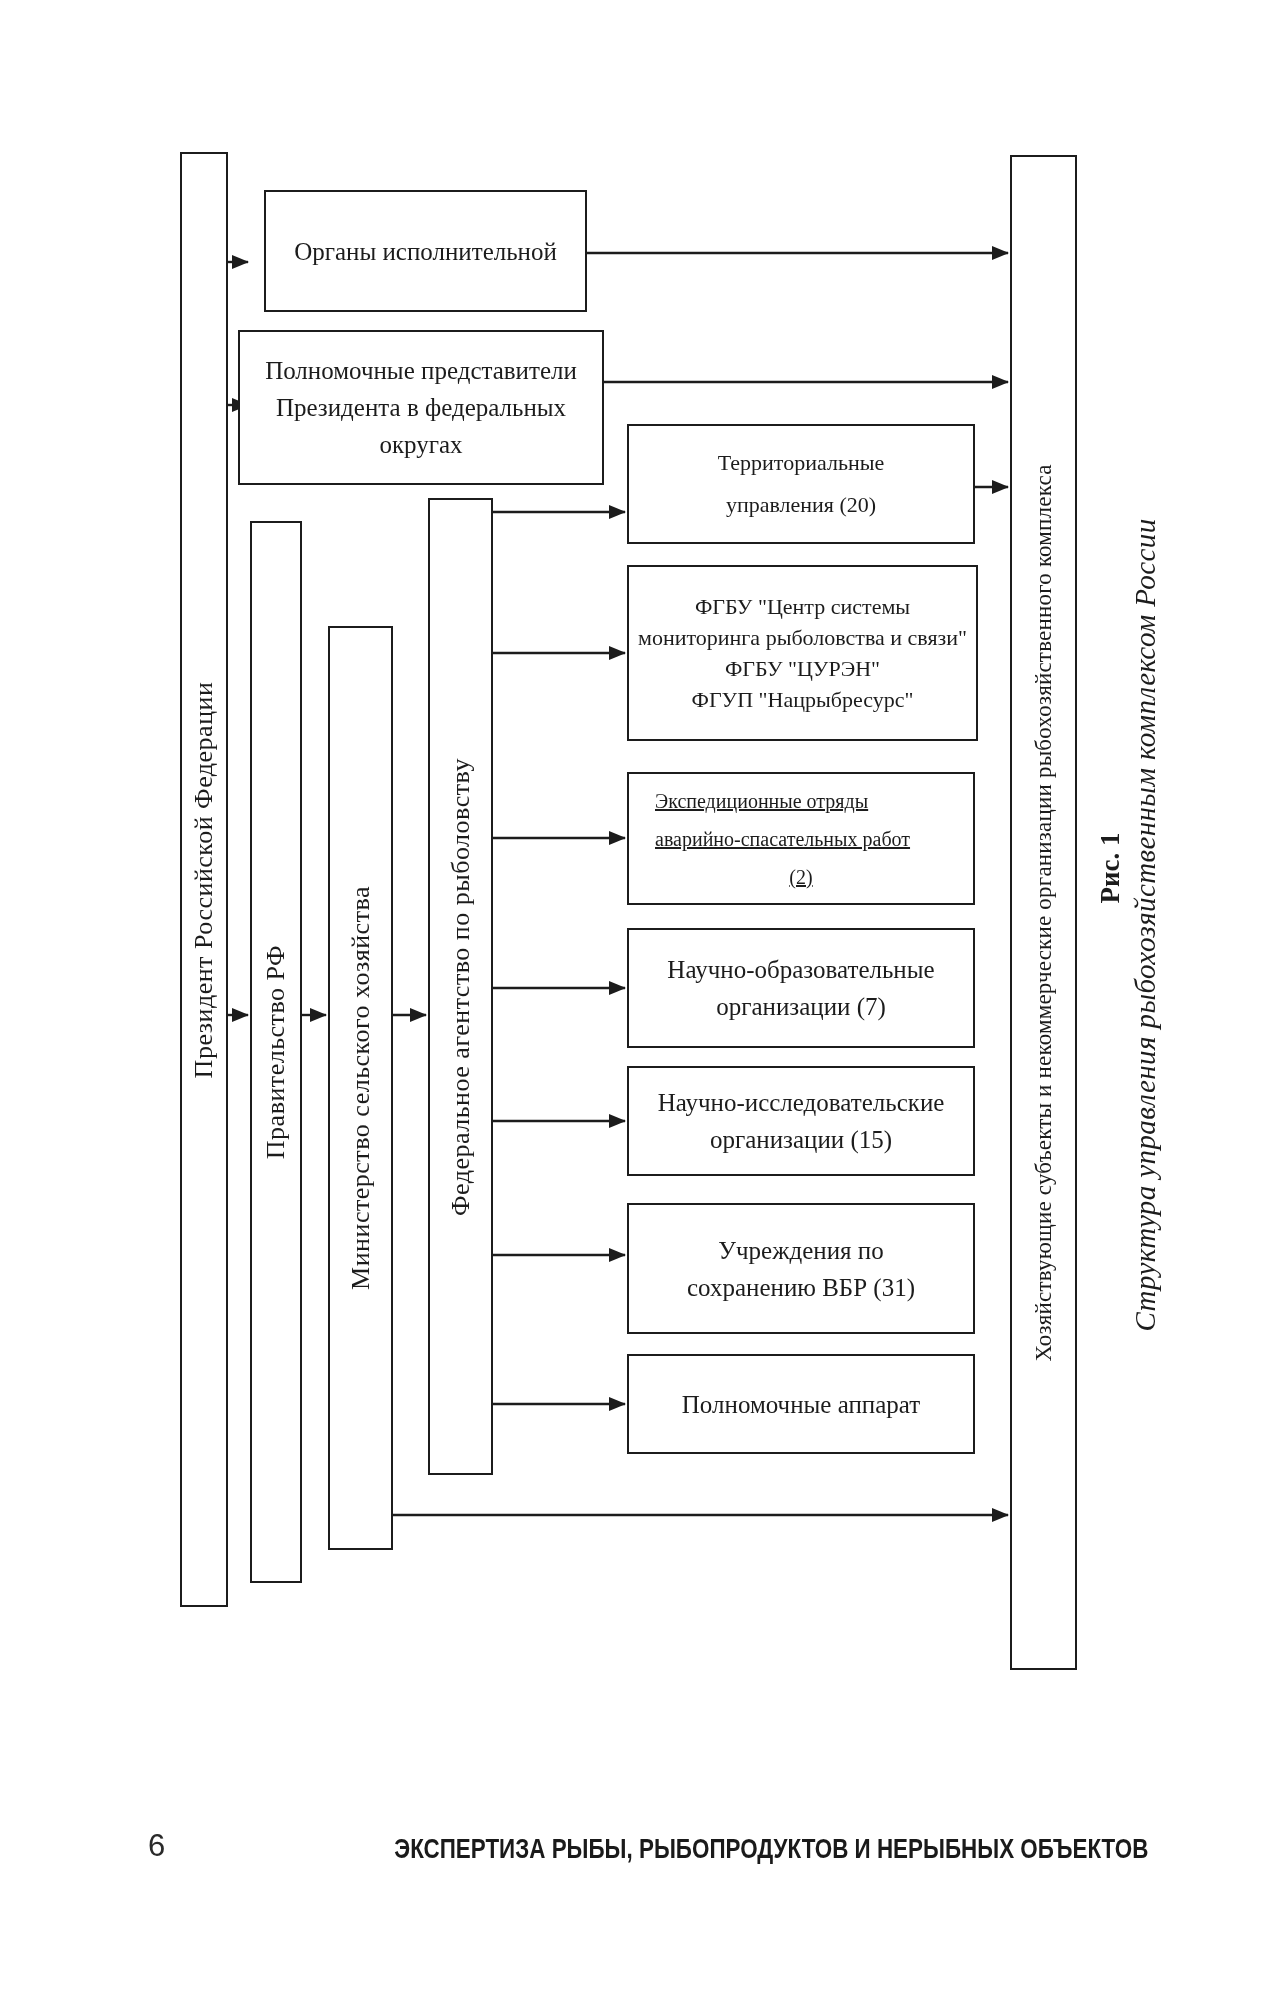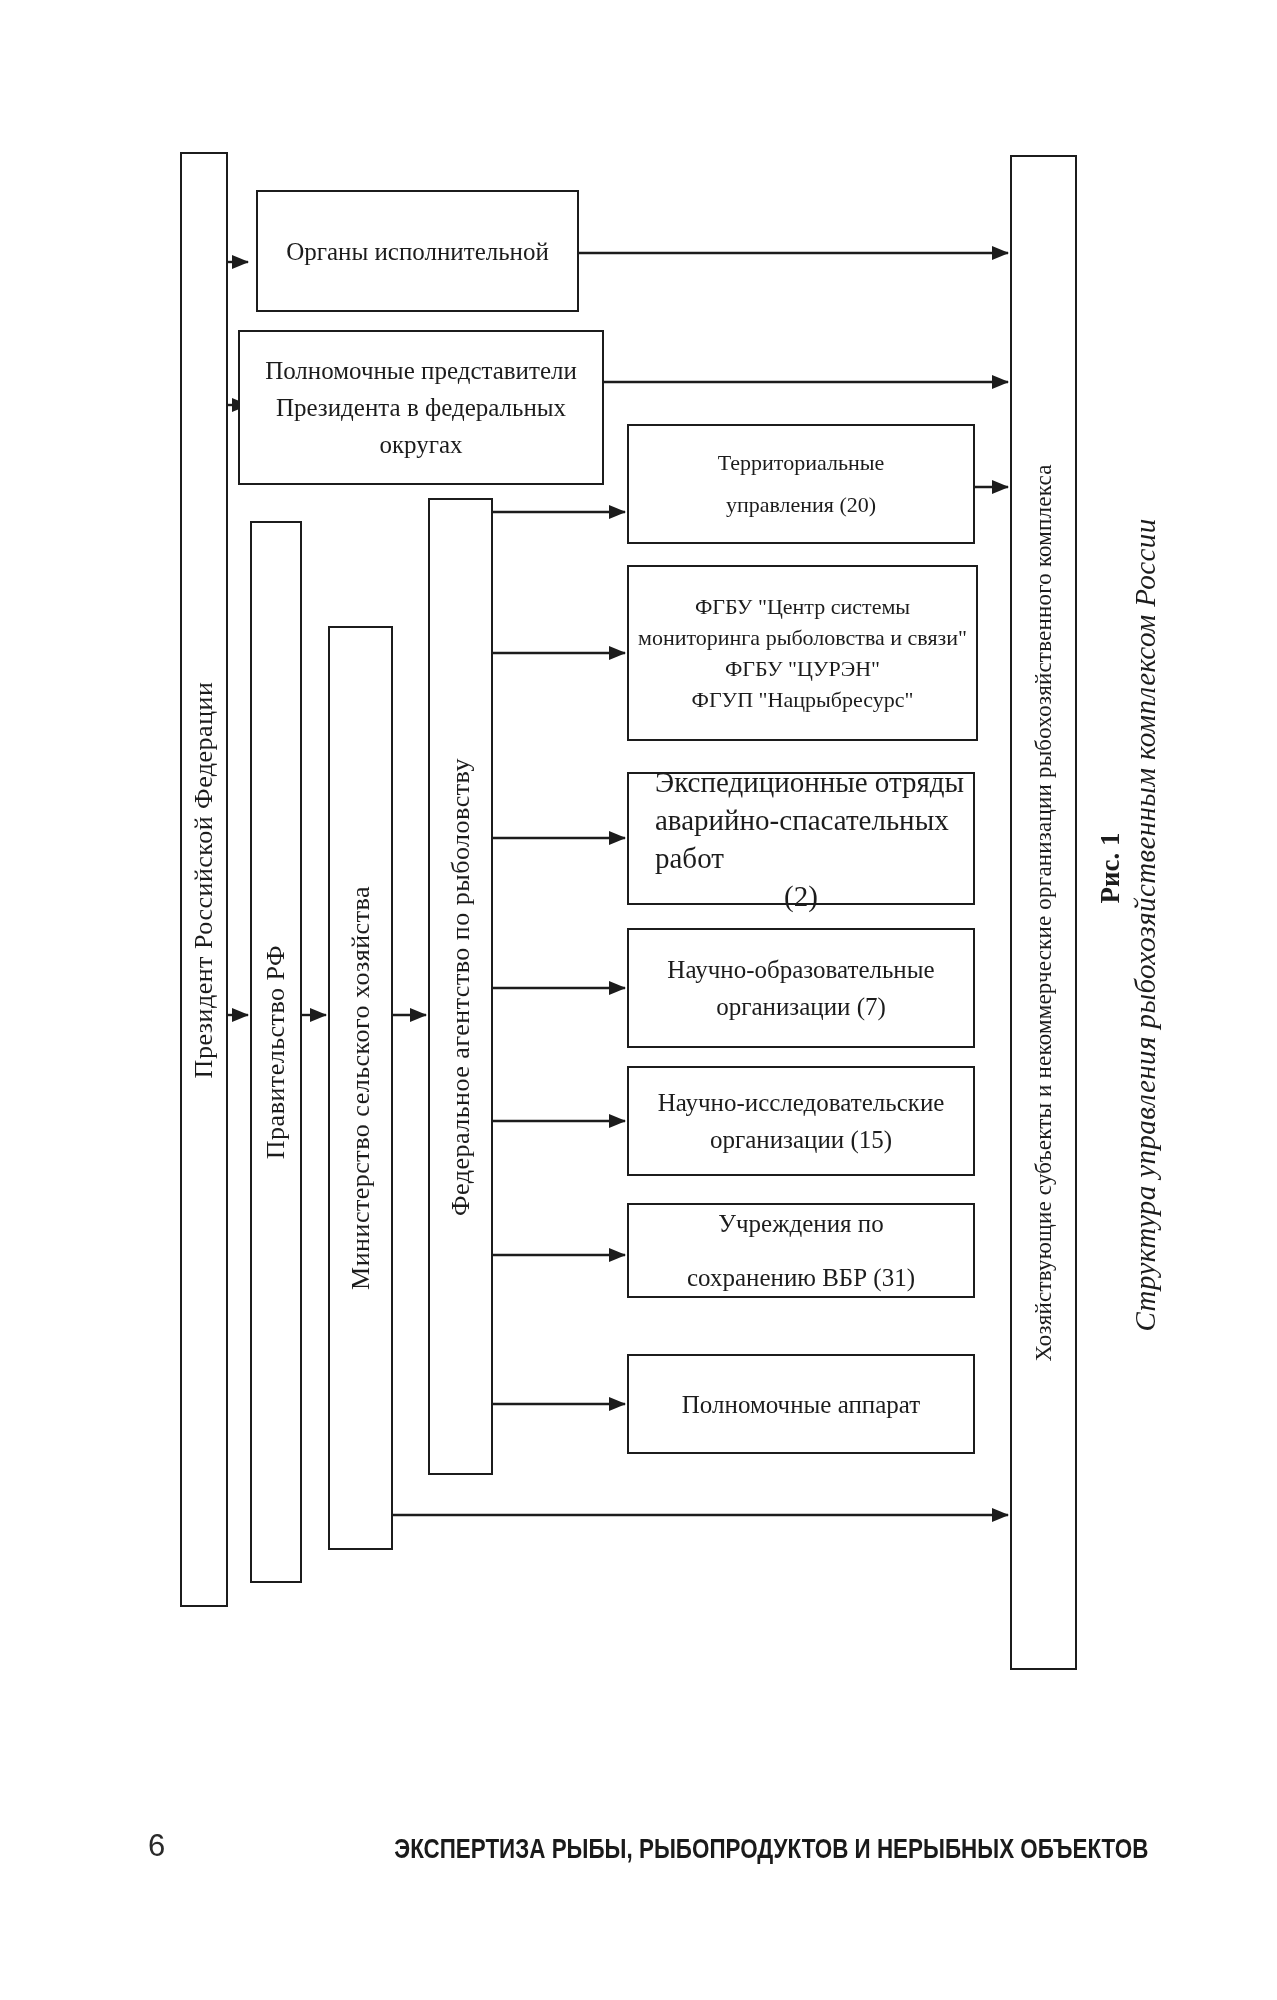--- a/index.html
+++ b/index.html
@@ -14,21 +14,21 @@
     position:absolute;border:2px solid #1c1c1c;background:#fff;
     box-sizing:border-box;
   }
   .hbox{
     display:flex;flex-direction:column;justify-content:center;
     text-align:center;
   }
   .hbox .line{font-size:25px;line-height:37px;}
   .hbox.small .line{font-size:22px;line-height:31px;}
   .hbox.big .line{font-size:22px;line-height:42px;}
-  .hbox.expedition .line{font-size:29px;line-height:38px;text-align:left;padding-left:26px;}
+  .hbox.expedition .line{font-size:20px;line-height:38px;text-align:left;padding-left:26px;text-decoration:underline;}
   .hbox.expedition .line.centered{text-align:center;padding-left:0;}
   .vtext{
     position:absolute;left:50%;top:50%;
     transform:translate(-50%,-50%) rotate(-90deg);
     white-space:nowrap;font-size:26px;letter-spacing:0.5px;
   }
   .vtext.dense{font-size:23px;letter-spacing:0.2px;}
   .rot-anchor{position:absolute;width:0;height:0;}
   .rot-anchor > span{
     position:absolute;left:0;top:0;white-space:nowrap;
@@ -87,21 +87,21 @@
   <div class="box" style="left:328px;top:626px;width:65px;height:924px;">
     <span class="vtext">Министерство сельского хозяйства</span>
   </div>
   <div class="box" style="left:428px;top:498px;width:65px;height:977px;">
     <span class="vtext">Федеральное агентство по рыболовству</span>
   </div>
   <div class="box" style="left:1010px;top:155px;width:67px;height:1515px;">
     <span class="vtext dense">Хозяйствующие субъекты  и некоммерческие организации рыбохозяйственного комплекса</span>
   </div>
 
-  <div class="box hbox" style="left:256px;top:190px;width:323px;height:122px;gap:36px;">
+  <div class="box hbox" style="left:264px;top:190px;width:323px;height:122px;gap:36px;">
     <div class="line">Органы исполнительной</div>
   </div>
   <div class="box hbox" style="left:238px;top:330px;width:366px;height:155px;text-align:center;">
     <div class="line">Полномочные представители</div>
     <div class="line">Президента в федеральных</div>
     <div class="line">округах</div>
   </div>
 
   <div class="box hbox big" style="left:627px;top:424px;width:348px;height:120px;">
     <div class="line">Территориальные</div>
@@ -119,21 +119,21 @@
     <div class="line centered">(2)</div>
   </div>
   <div class="box hbox" style="left:627px;top:928px;width:348px;height:120px;">
     <div class="line">Научно-образовательные</div>
     <div class="line">организации  (7)</div>
   </div>
   <div class="box hbox" style="left:627px;top:1066px;width:348px;height:110px;">
     <div class="line">Научно-исследовательские</div>
     <div class="line">организации (15)</div>
   </div>
-  <div class="box hbox" style="left:627px;top:1203px;width:348px;height:95px;justify-content:space-between;">
+  <div class="box hbox" style="left:627px;top:1203px;width:348px;height:131px;">
     <div class="line">Учреждения по</div>
     <div class="line">сохранению ВБР (31)</div>
   </div>
   <div class="box hbox" style="left:627px;top:1354px;width:348px;height:100px;">
     <div class="line">Полномочные аппарат</div>
   </div>
 
   <div class="rot-anchor" style="left:1110px;top:868px;">
     <span class="fig-label">Рис. 1</span>
   </div>

